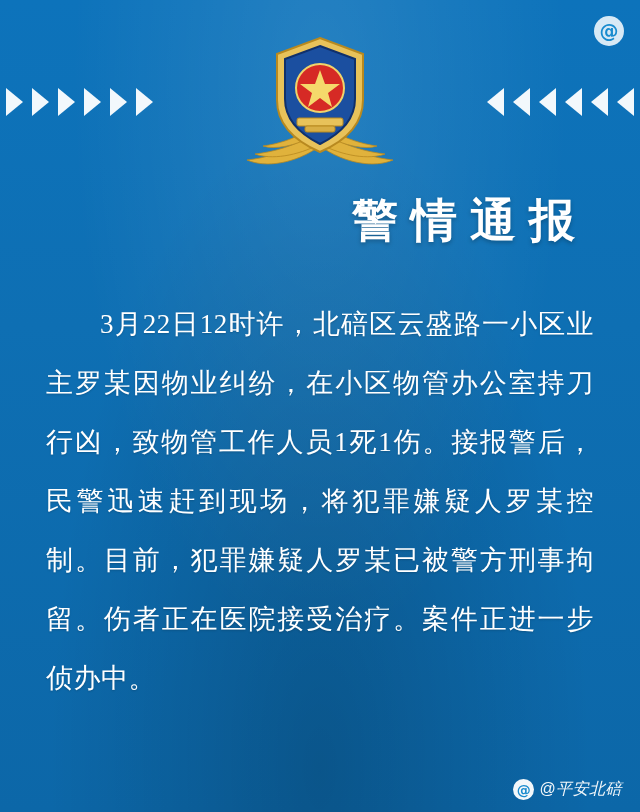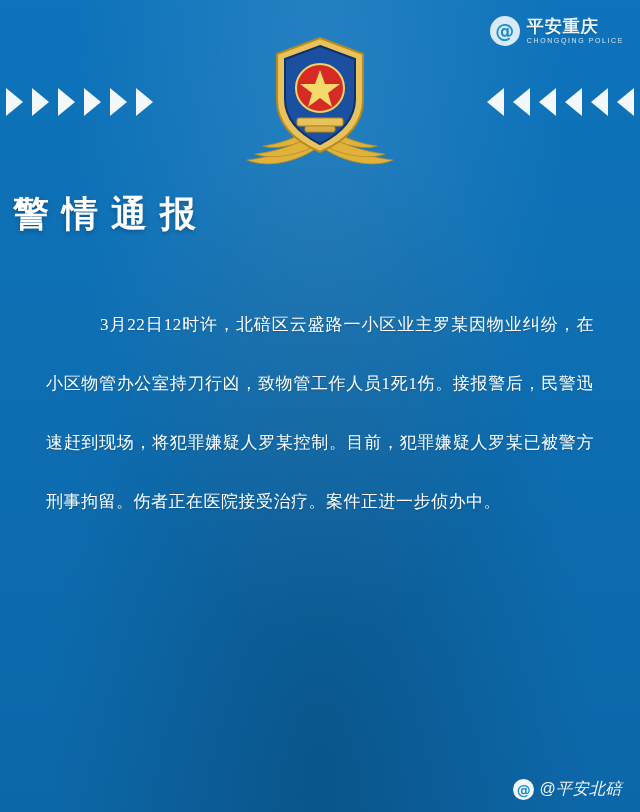--- a/index.html
+++ b/index.html
@@ -115,38 +115,38 @@
     width: 170px;
     height: 150px;
   }
 
   
   .title {
     position: absolute;
     top: 190px;
     left: 0;
     width: 588px;
-    text-align: left;
-    color: #ffffff;
-    font-size: 36px;
+    text-align: right;
+    color: #ffffff;
+    font-size: 46px;
     font-weight: bold;
     letter-spacing: 13px;
     text-indent: 13px;
     font-family: "Liberation Serif", "DejaVu Serif", serif;
     text-shadow: 0 2px 4px rgba(0,0,0,0.25);
   }
 
   
   .body-text {
     position: absolute;
     top: 295px;
     left: 46px;
     width: 548px;
     color: #ffffff;
-    font-size: 17px;
+    font-size: 27px;
     line-height: 59px;
     text-align: justify;
     text-align-last: left;
     letter-spacing: 0.5px;
     text-shadow: 0 1px 2px rgba(0,0,0,0.18);
   }
   .body-text .indent { display: inline-block; width: 54px; }
 
   
   .watermark-bottom {
@@ -180,24 +180,20 @@
     font-style: italic;
   }
 </style>
 </head>
 <body>
 
 <div class="bg-overlay"></div>
 
 <div class="watermark-top">
   <div class="wb-badge">@</div>
-  <div class="wm-text">
-    <div class="wm-cn">平安重庆</div>
-    <div class="wm-en">CHONGQING POLICE</div>
-  </div>
 </div>
 
 <div class="banner">
 
   <div class="chevrons left">
     <div class="chev c1"></div>
     <div class="chev c2"></div>
     <div class="chev c3"></div>
     <div class="chev c4"></div>
     <div class="chev c5"></div>

